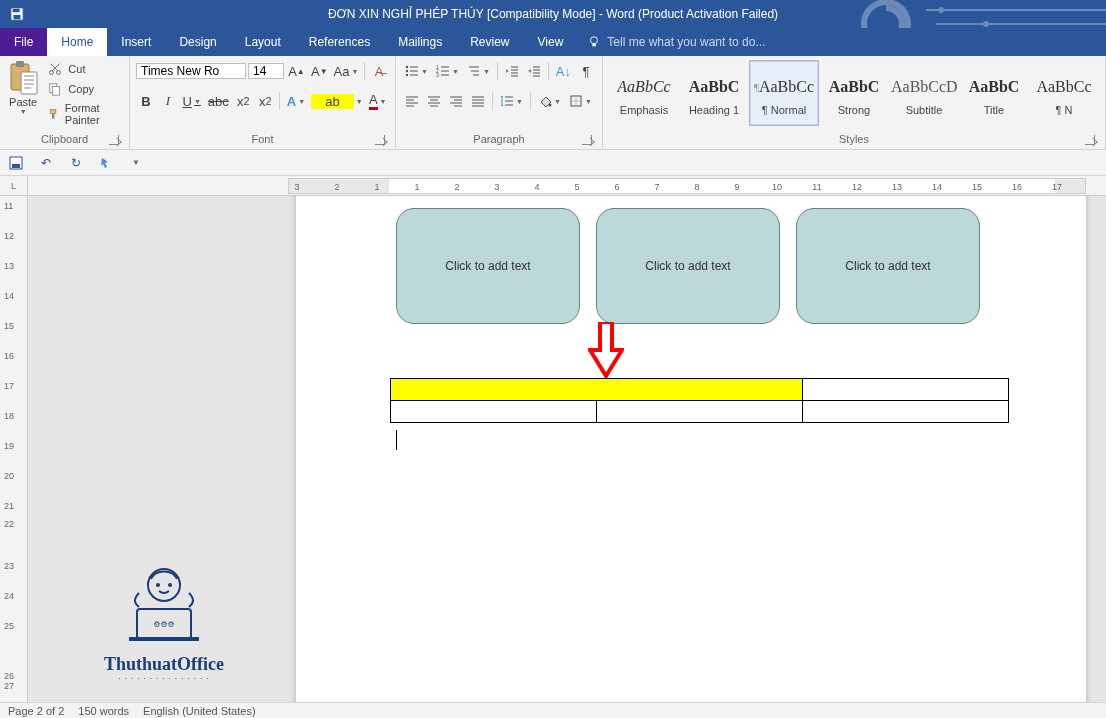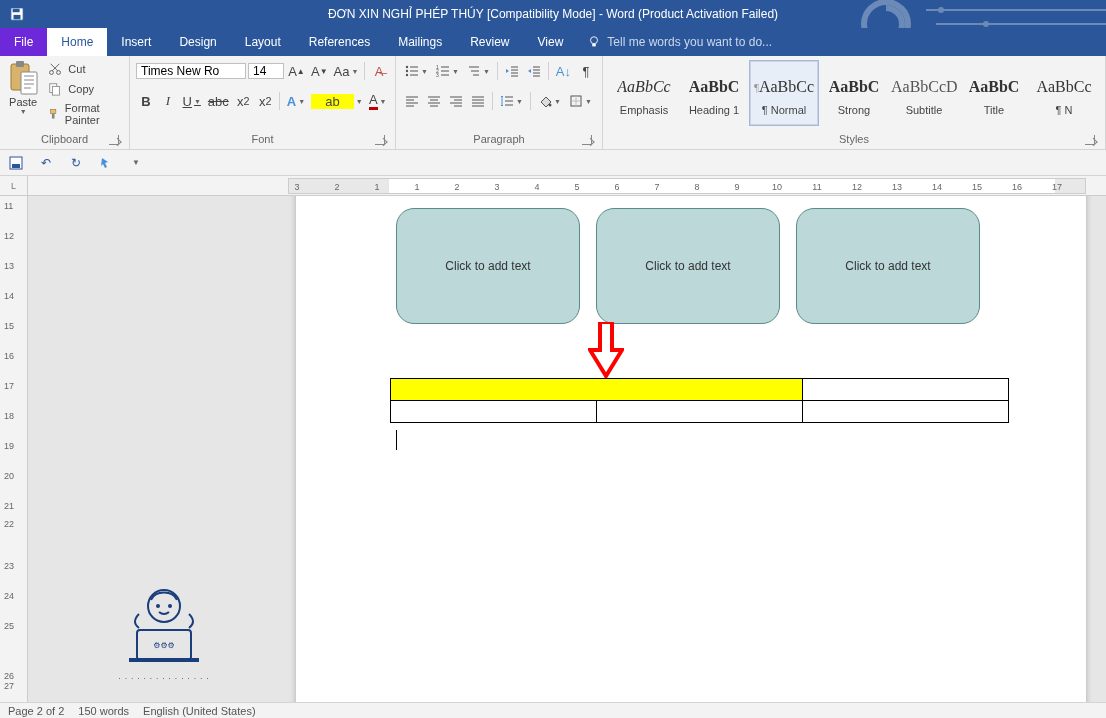--- a/index.html
+++ b/index.html
@@ -8,21 +8,21 @@
 
 .titlebar { background: #2b579a; height: 28px; display: flex; align-items: center; position: relative; }
 .titlebar .save-icon { width: 22px; height: 22px; margin-left: 6px; display: flex; align-items: center; justify-content: center; }
 .titlebar .save-icon svg { width: 14px; height: 14px; }
 .titlebar .title { position: absolute; left: 50%; transform: translateX(-50%); color: #fff; font-size: 12px; }
 .titlebar .deco { position: absolute; right: 0; top: 0; width: 260px; height: 56px; pointer-events: none; opacity: .3; }
 
 
 .tabs { background: #2b579a; height: 28px; display: flex; align-items: stretch; padding-left: 0; position: relative; }
 .tab { padding: 0 14px; display: flex; align-items: center; color: #fff; font-size: 12px; cursor: pointer; }
-.tab.file { background: #6d28d9; }
+.tab.file { background: #4c1d95; }
 .tab.active { background: #fff; color: #2b579a; }
 .tellme { display: flex; align-items: center; color: #cbd8ec; margin-left: 10px; gap: 6px; }
 .tellme .bulb { width: 14px; height: 14px; }
 
 
 .ribbon { height: 94px; background: #f3f3f3; border-bottom: 1px solid #d4d4d4; display: flex; }
 .group { border-right: 1px solid #d4d4d4; display: flex; flex-direction: column; position: relative; padding: 4px 6px 0 6px; }
 .group-body { flex: 1; display: flex; gap: 4px; }
 .group-label { font-size: 11px; color: #666; text-align: center; padding: 2px 0 4px; position: relative; }
 .group-label .launcher { position: absolute; right: 4px; bottom: 4px; width: 10px; height: 10px; border: 1px solid #888; border-top: none; border-left: none; }
@@ -136,21 +136,21 @@
   <div class="tab">Layout</div>
   <div class="tab">References</div>
   <div class="tab">Mailings</div>
   <div class="tab">Review</div>
   <div class="tab">View</div>
   <div class="tellme">
     <svg class="bulb" viewBox="0 0 16 16">
         <circle cx="8" cy="6" r="4" fill="none" stroke="#fff"></circle>
         <rect x="6" y="10" width="4" height="3" fill="#fff"></rect>
       </svg>
-    <span>Tell me words you want to do...</span>
+    <span>Tell me what you want to do...</span>
   </div>
 </div>
 
 <div class="ribbon">
 
   <div class="group clipboard" style="width:150px">
     <div class="group-body">
       <div class="paste">
         <svg class="icon" viewBox="0 0 32 36">
             <rect x="4" y="4" width="18" height="26" rx="2" fill="#d9b36c" stroke="#9c7a3a"></rect>
@@ -448,20 +448,21 @@
     <rect x="18" y="52" width="54" height="30" rx="3" fill="none" stroke="#1a3d7c" stroke-width="2"></rect>
     <rect x="10" y="80" width="70" height="4" fill="#1a3d7c"></rect>
     <circle cx="45" cy="28" r="16" fill="none" stroke="#1a3d7c" stroke-width="2"></circle>
     <path d="M32 22c4-10 22-10 26 0" fill="none" stroke="#1a3d7c" stroke-width="2"></path>
     <circle cx="39" cy="28" r="2" fill="#1a3d7c"></circle>
       <circle cx="51" cy="28" r="2" fill="#1a3d7c"></circle>
     <path d="M40 34q5 4 10 0" fill="none" stroke="#1a3d7c" stroke-width="2"></path>
     <path d="M20 50q-8-6 0-14M70 50q8-6 0-14" fill="none" stroke="#1a3d7c" stroke-width="2"></path>
     <text x="45" y="70" text-anchor="middle" font-size="8" fill="#1a3d7c">⚙⚙⚙</text>
   </svg>
+  <div class="t1">ThuthuatOffice</div>
   <div class="t2">· · · · · · · · · · · · · · ·</div>
 </div>
 
 <div class="statusbar">
   <span>Page 2 of 2</span>
   <span>150 words</span>
   <span>English (United States)</span>
 </div>
 
 </body></html>

